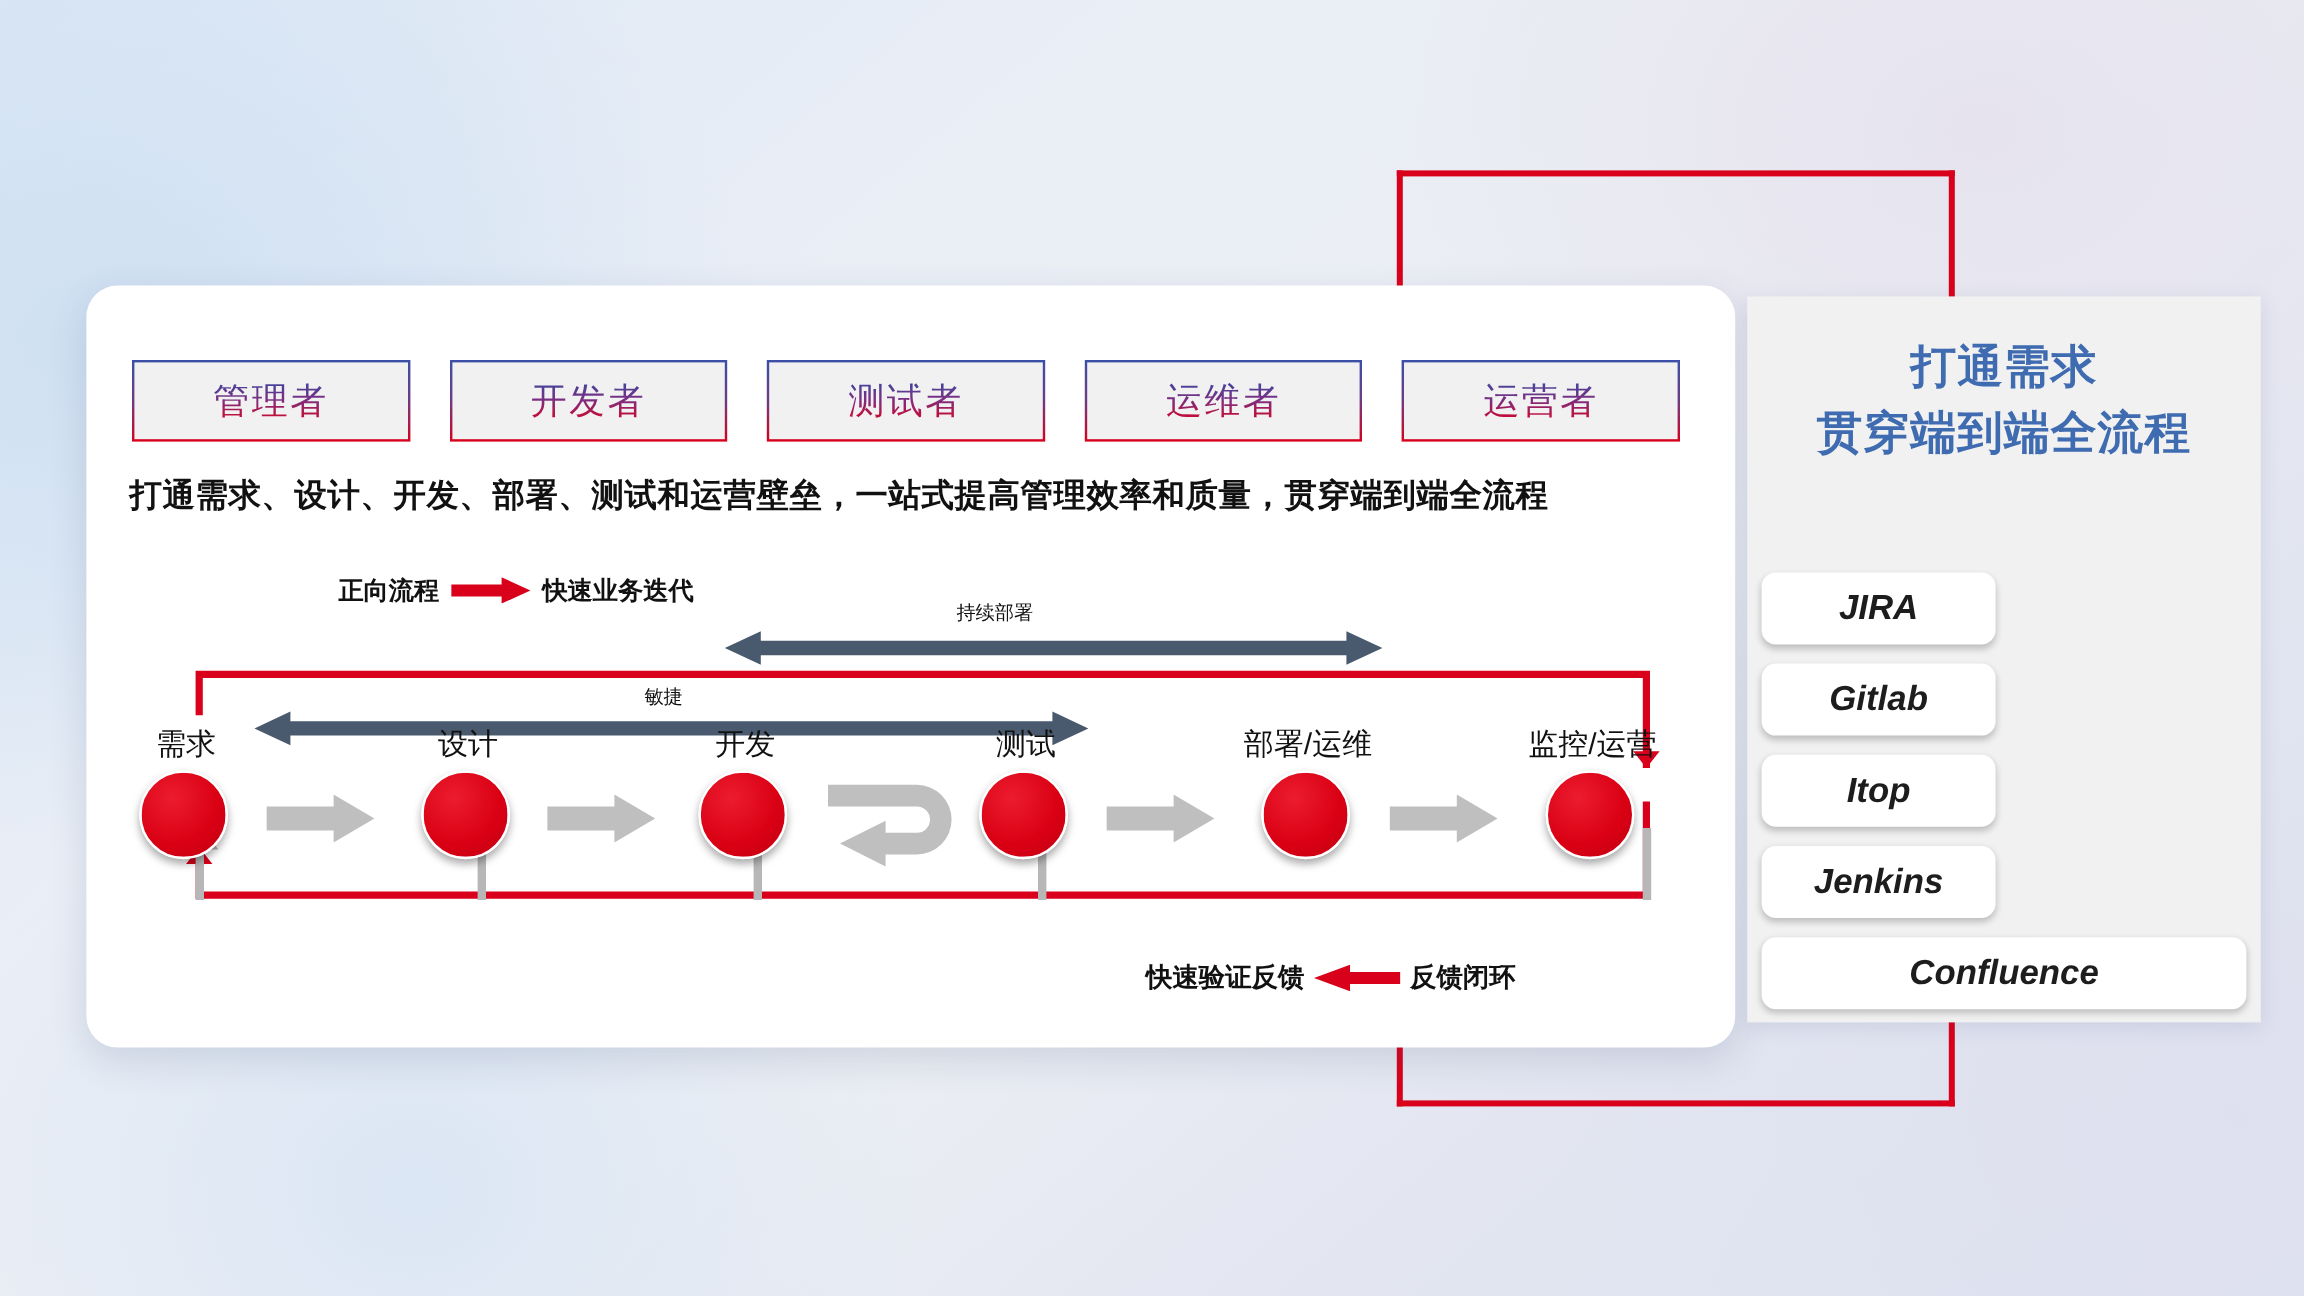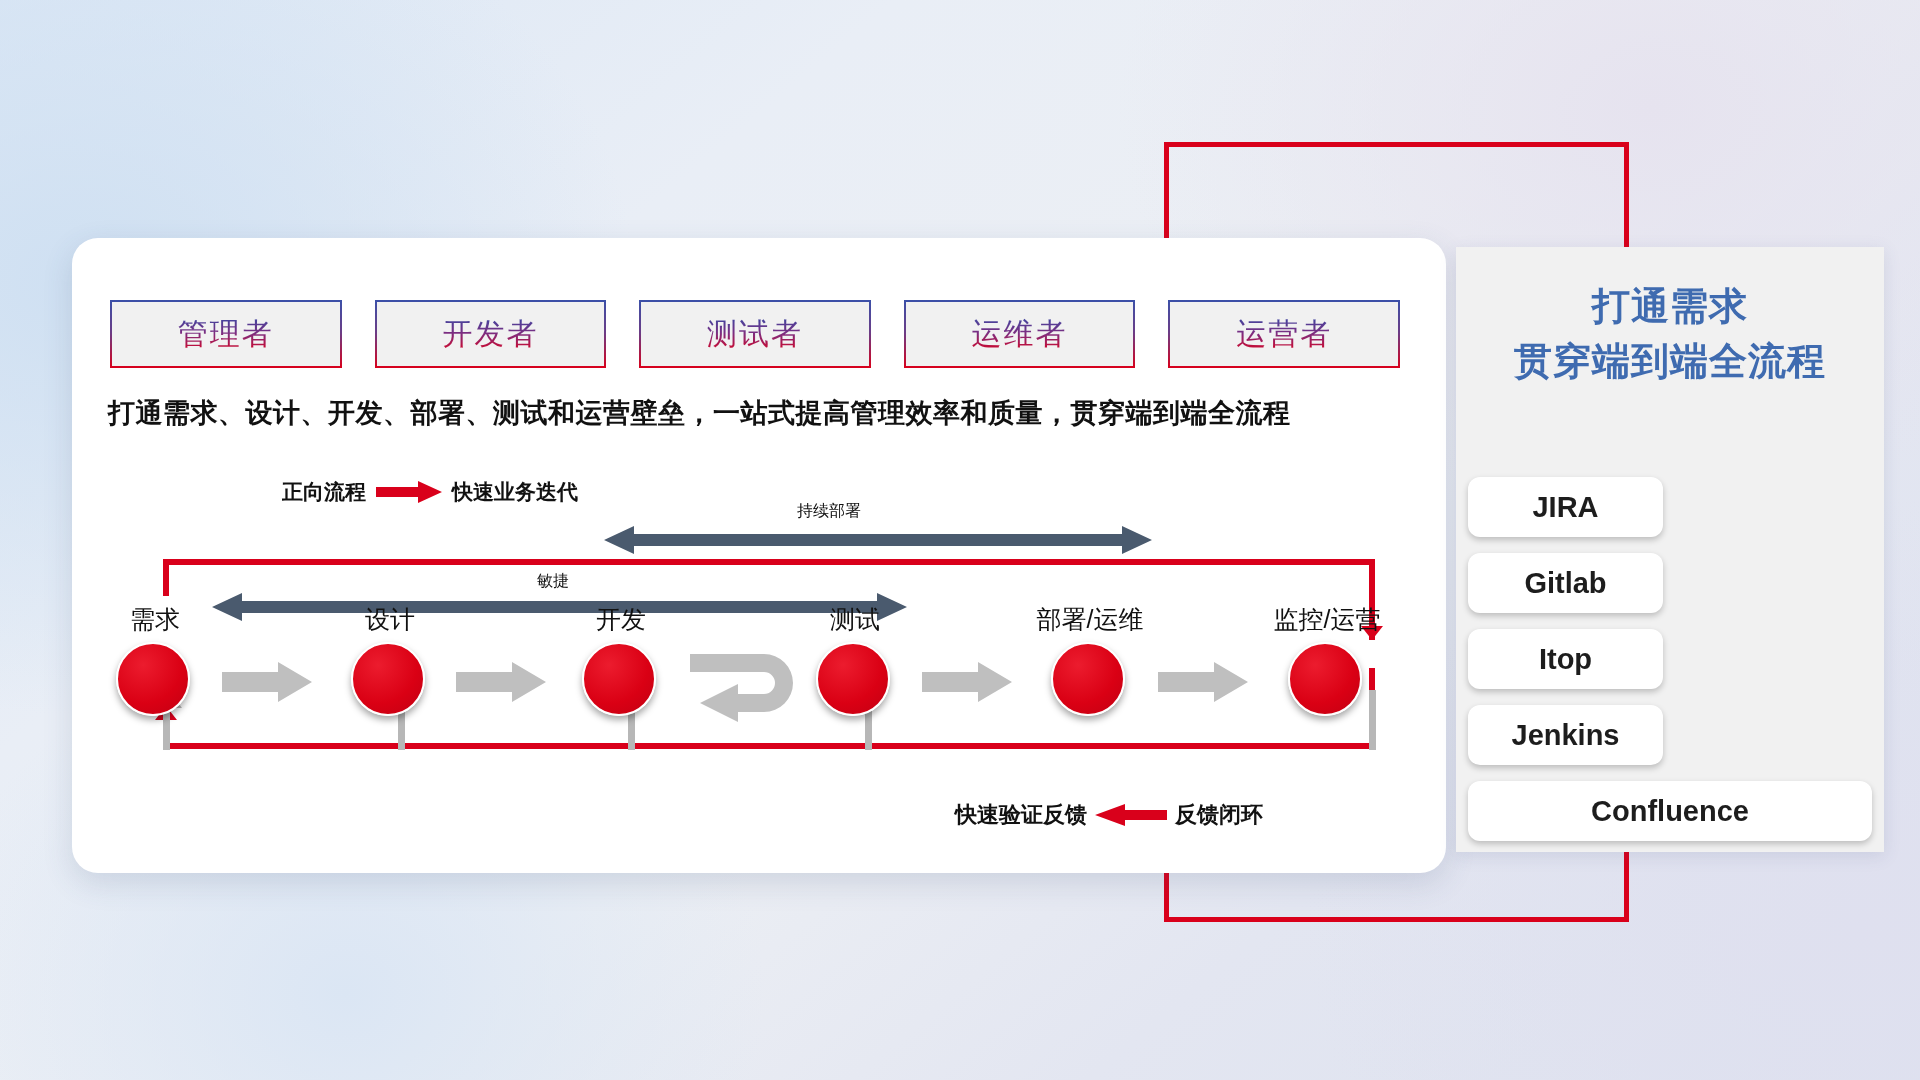--- a/index.html
+++ b/index.html
@@ -77,21 +77,21 @@
 
   
   .panel{
     position:absolute;left:1456px;top:247px;width:428px;height:605px;
     background:#F1F1F1;box-shadow:0 4px 16px rgba(60,80,120,.13);
   }
   .panel-title{
     position:absolute;left:0;top:32px;width:428px;text-align:center;
     color:#3F6BB0;font-size:38px;font-weight:bold;line-height:1.45;letter-spacing:1px;
   }
-  .tools{position:absolute;left:12px;top:230px;width:404px;display:flex;flex-wrap:wrap;gap:16px 26px;}
+  .tools{position:absolute;left:12px;top:230px;width:404px;display:flex;flex-wrap:wrap;gap:16px 26px;font-style:italic;}
   .pill{
     background:#fff;border-radius:12px;height:60px;
     display:flex;align-items:center;justify-content:center;
     font-size:29px;font-weight:bold;color:#1d1d1d;
     box-shadow:0 3px 6px rgba(0,0,0,.22);
   }
   .pill.half{width:195px;}
   .pill.full{width:404px;}
 </style>
 </head>

